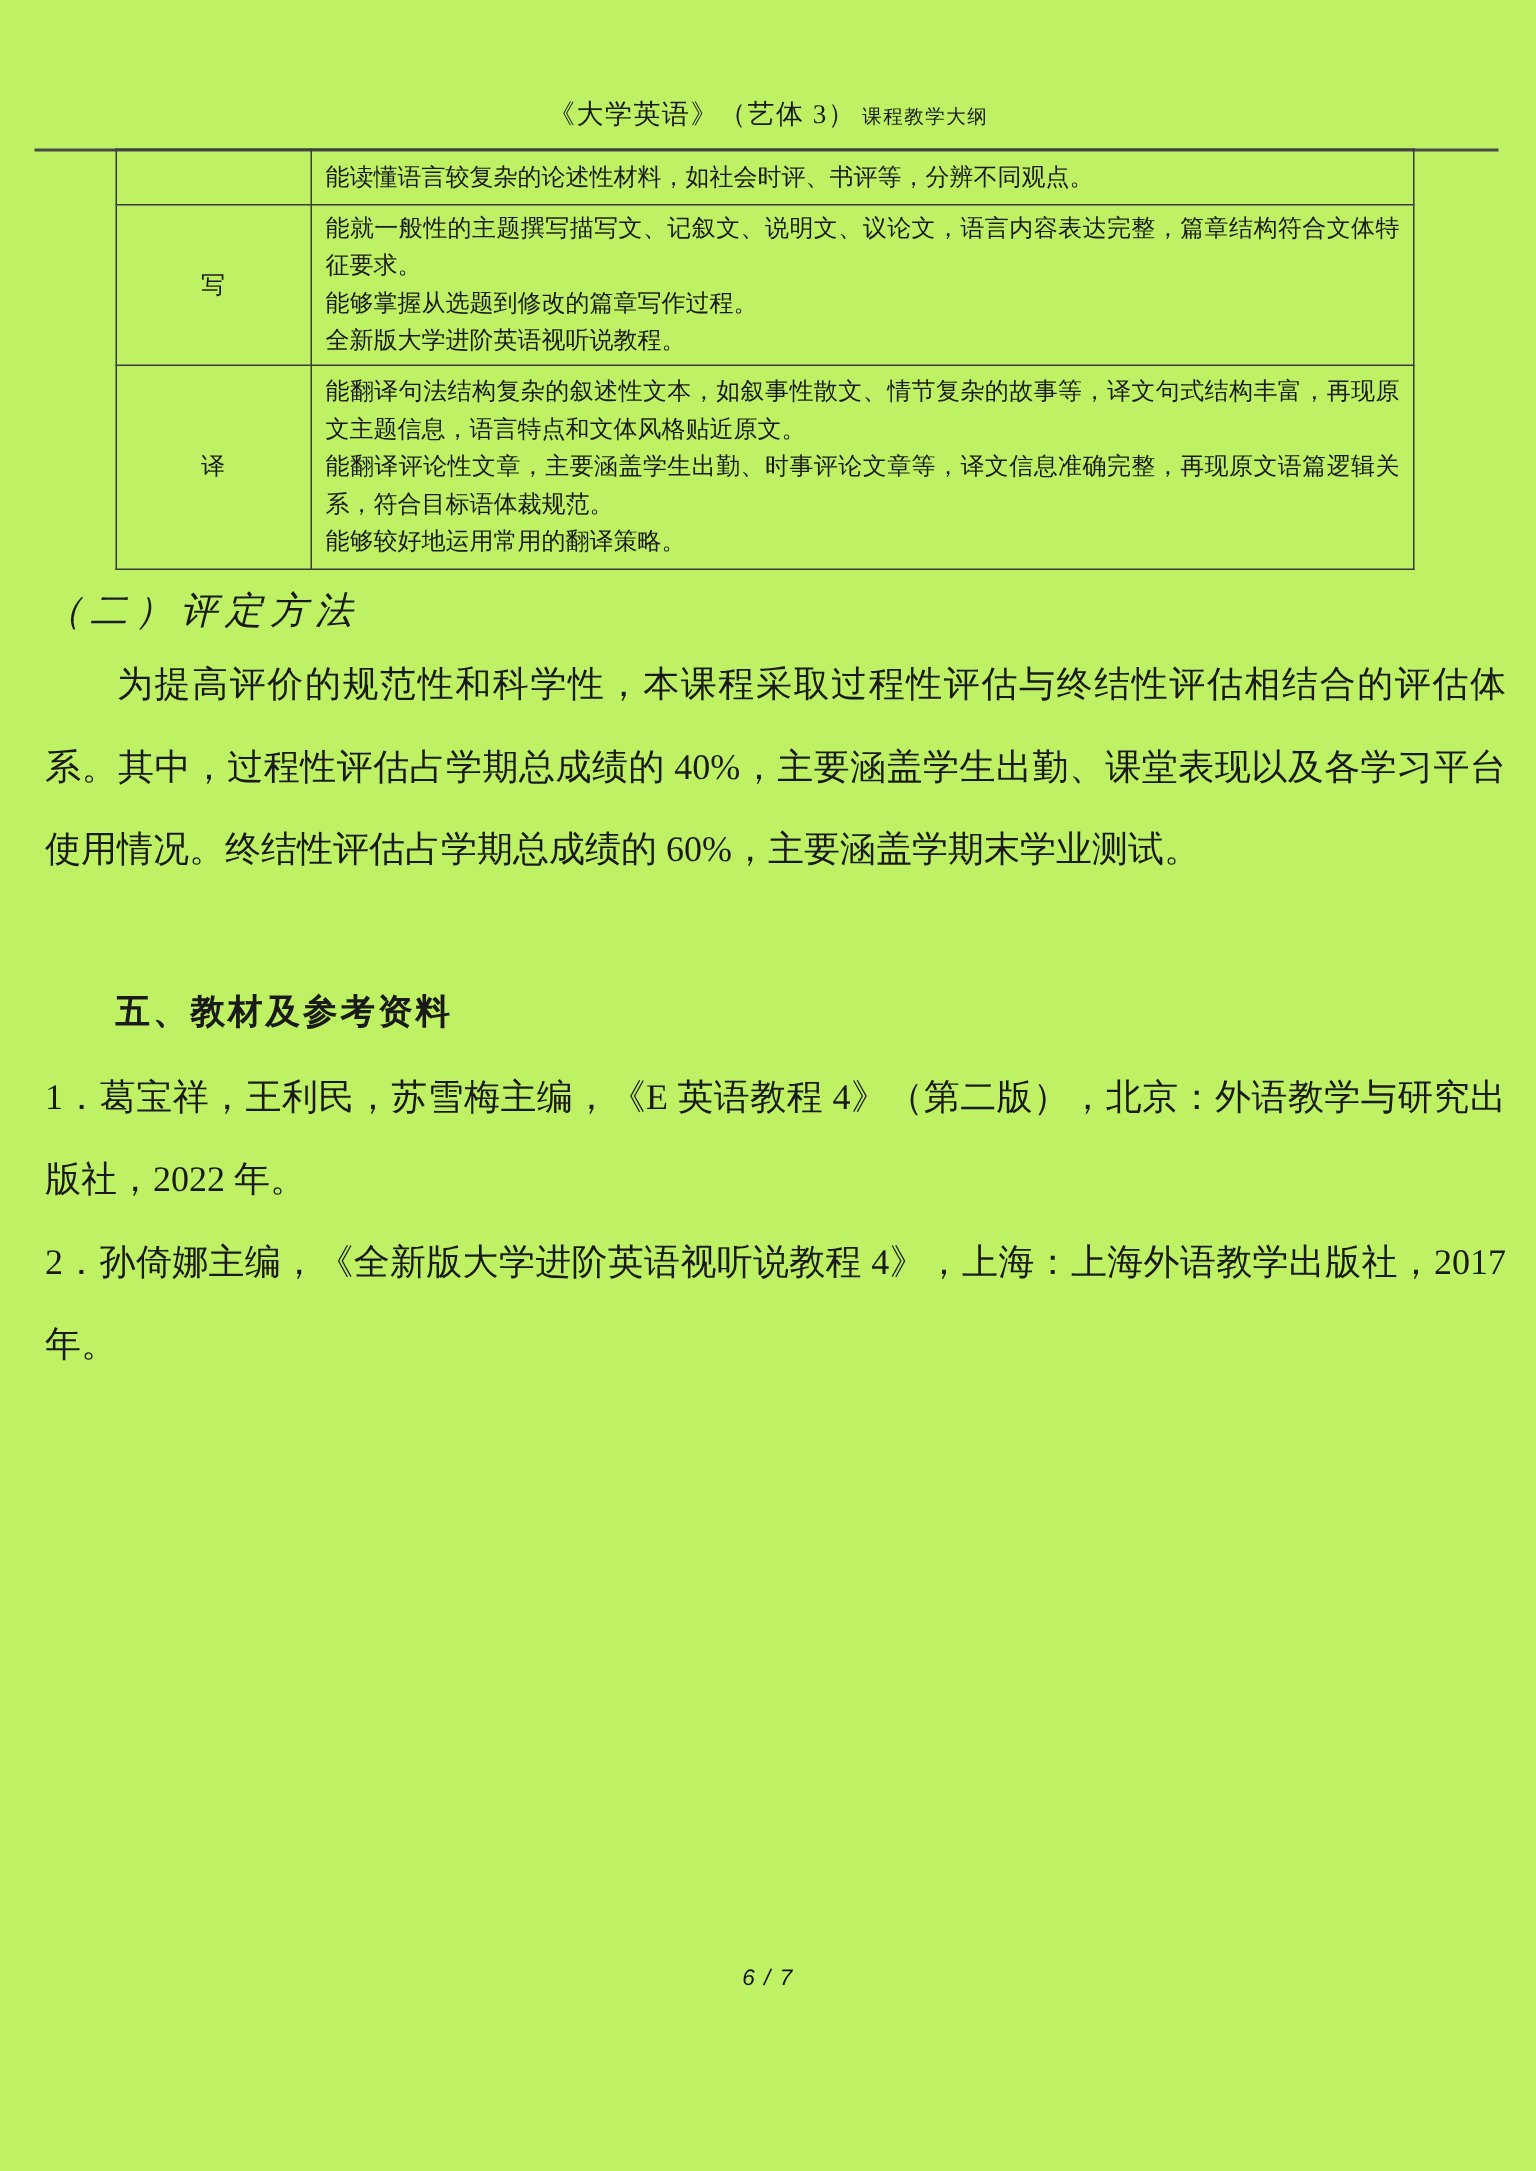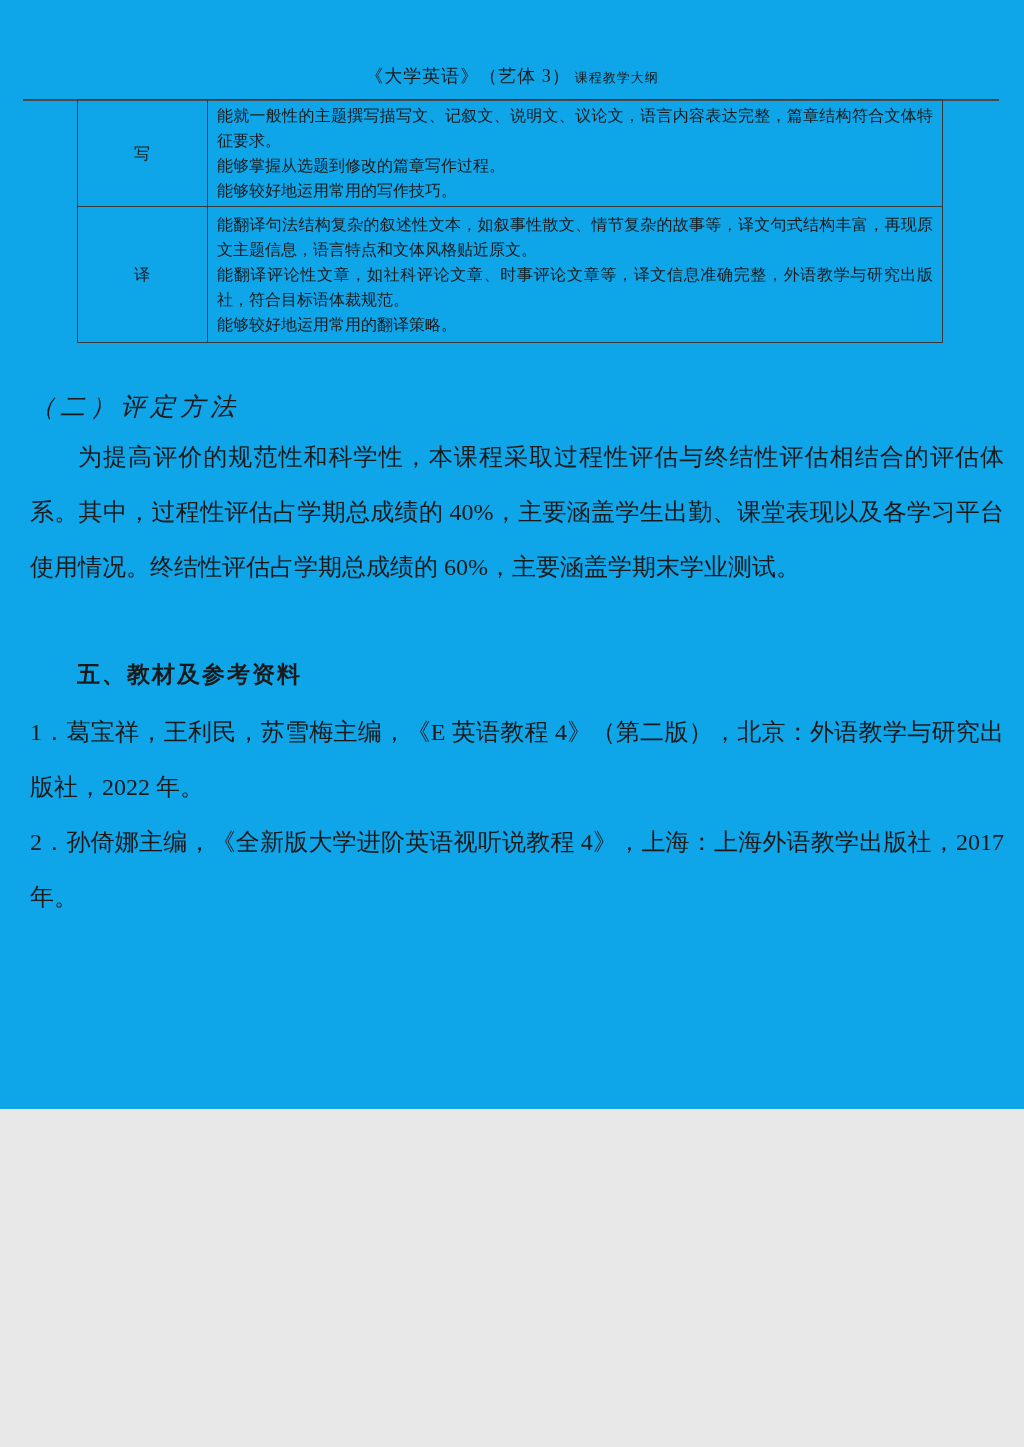--- a/index.html
+++ b/index.html
@@ -1,19 +1,19 @@
 <!DOCTYPE html>
 <html lang="zh"><head>
 <meta charset="utf-8">
 <style>
   html,body{margin:0;padding:0;background:#e8e8e8;}
   .page{
     position:relative;
-    width:1024px;height:1109px;
-    background:#0ea5e9;
+    width:1024px;height:1447px;
+    background:#bef264;
     margin:0 auto;
     overflow:hidden;
     color:#1a1a1a;
     font-family:"Liberation Serif","DejaVu Serif",serif;
   }
   
   .header{
     position:absolute;top:64px;left:0;width:100%;
     text-align:center;white-space:nowrap;
   }
@@ -95,33 +95,39 @@
 <div class="page">
 
   <div class="header">
     <span class="h-title">《大学英语》（艺体 3）</span>
     <span class="h-sub">课程教学大纲</span>
   </div>
   <div class="header-rule"></div>
 
   <table class="skills-table">
     <tbody>
+        <tr class="row-read">
+      <td class="label-cell"></td>
+      <td class="content-cell">
+        <div class="item">能读懂语言较复杂的论述性材料，如社会时评、书评等，分辨不同观点。</div>
+      </td>
+    </tr>
     <tr class="row-write">
       <td class="label-cell">写</td>
       <td class="content-cell">
         <div class="item">能就一般性的主题撰写描写文、记叙文、说明文、议论文，语言内容表达完整，篇章结构符合文体特征要求。</div>
         <div class="item">能够掌握从选题到修改的篇章写作过程。</div>
-        <div class="item">能够较好地运用常用的写作技巧。</div>
+        <div class="item">全新版大学进阶英语视听说教程。</div>
       </td>
     </tr>
     <tr class="row-translate">
       <td class="label-cell">译</td>
       <td class="content-cell">
         <div class="item">能翻译句法结构复杂的叙述性文本，如叙事性散文、情节复杂的故事等，译文句式结构丰富，再现原文主题信息，语言特点和文体风格贴近原文。</div>
-        <div class="item">能翻译评论性文章，如社科评论文章、时事评论文章等，译文信息准确完整，外语教学与研究出版社，符合目标语体裁规范。</div>
+        <div class="item">能翻译评论性文章，主要涵盖学生出勤、时事评论文章等，译文信息准确完整，再现原文语篇逻辑关系，符合目标语体裁规范。</div>
         <div class="item">能够较好地运用常用的翻译策略。</div>
       </td>
     </tr>
   </tbody>
     </table>
 
   <div class="section-heading-kai">（二）评定方法</div>
   <div class="eval-paragraph">为提高评价的规范性和科学性，本课程采取过程性评估与终结性评估相结合的评估体系。其中，过程性评估占学期总成绩的 40%，主要涵盖学生出勤、课堂表现以及各学习平台使用情况。终结性评估占学期总成绩的 60%，主要涵盖学期末学业测试。</div>
 
   <div class="materials-heading">五、教材及参考资料</div>

